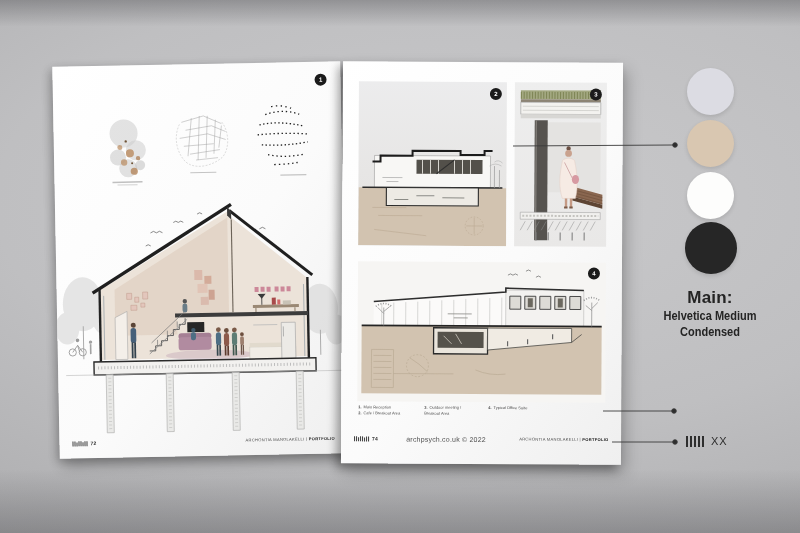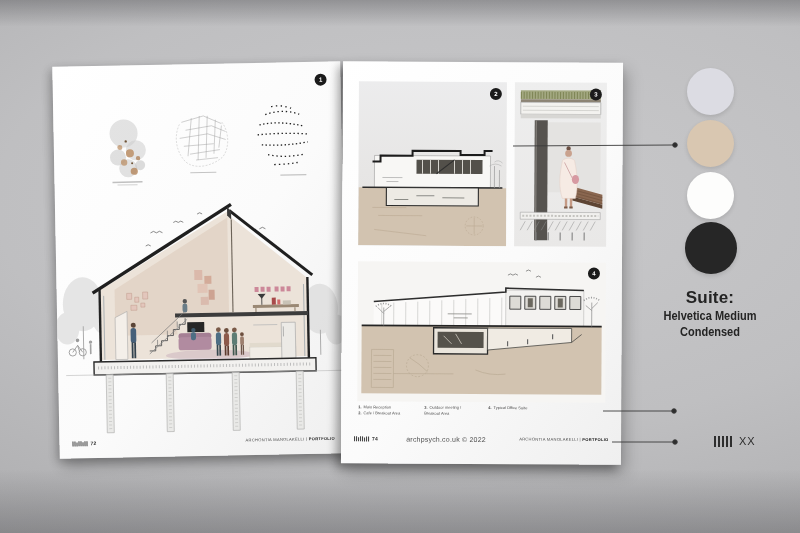--- a/index.html
+++ b/index.html
@@ -57,21 +57,21 @@
   .sw1 { left:687px; top:68px;  width:47px; height:47px; }
   .sw2 { left:687px; top:120px; width:47px; height:47px; }
   .sw3 { left:687px; top:172px; width:47px; height:47px; }
   .sw4 { left:685px; top:222px; width:52px; height:52px; }
   .title-block { position:absolute; left:645px; top:288px; width:130px; text-align:center; color:#242424; }
   .title-block .h { font-size:17px; font-weight:bold; letter-spacing:.2px; }
   .title-block .l { font-size:12.5px; font-weight:bold; line-height:1.3; transform:scaleX(.88); transform-origin:center; }
   .subtitle-block { position:absolute; left:635px; top:366px; width:150px; text-align:center; color:#3d3d3d; font-style:italic; font-weight:300; }
   .subtitle-block .h { font-size:15px; margin-bottom:2px; transform:scaleX(.92); transform-origin:center; }
   .subtitle-block .l { font-size:10.5px; line-height:1.45; transform:scaleX(.88); transform-origin:center; }
-  .page-marker { position:absolute; left:686px; top:435px; display:flex; align-items:center; gap:7px;margin-left:28px; }
+  .page-marker { position:absolute; left:686px; top:435px; display:flex; align-items:center; gap:7px; }
   .page-marker .bars { display:flex; gap:2.5px; }
   .page-marker .bars i { display:block; width:1.6px; height:11px; background:#2e2e2e; }
   .page-marker .xx { font-size:11px; color:#2e2e2e; letter-spacing:1px; }
   .overlay-svg { position:absolute; left:0; top:0; pointer-events:none; }
   svg { display:block; }
 </style>
 </head>
 <body>
 
 <div class="stage">
@@ -412,21 +412,21 @@
       </span>
     </div>
   </div>
 
   <div class="swatch sw1" style="background: rgb(220, 220, 227);"></div>
   <div class="swatch sw2" style="background: rgb(217, 199, 177);"></div>
   <div class="swatch sw3" style="background: rgb(253, 253, 252);"></div>
   <div class="swatch sw4" style="background: rgb(38, 38, 38);"></div>
 
   <div class="title-block">
-    <div class="h">Suite:</div>
+    <div class="h">Main:</div>
     <div class="l">Helvetica Medium</div>
     <div class="l">Condensed</div>
   </div>
 
 
   <div class="page-marker">
     <span class="bars">
         <i></i>
         <i></i>
         <i></i>

